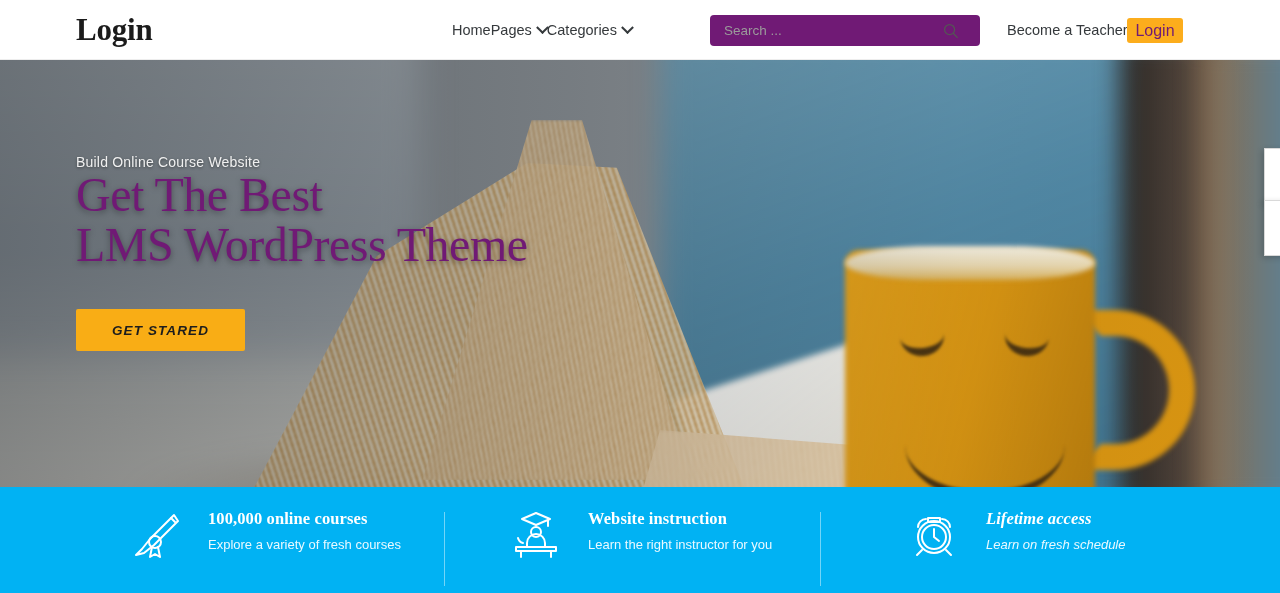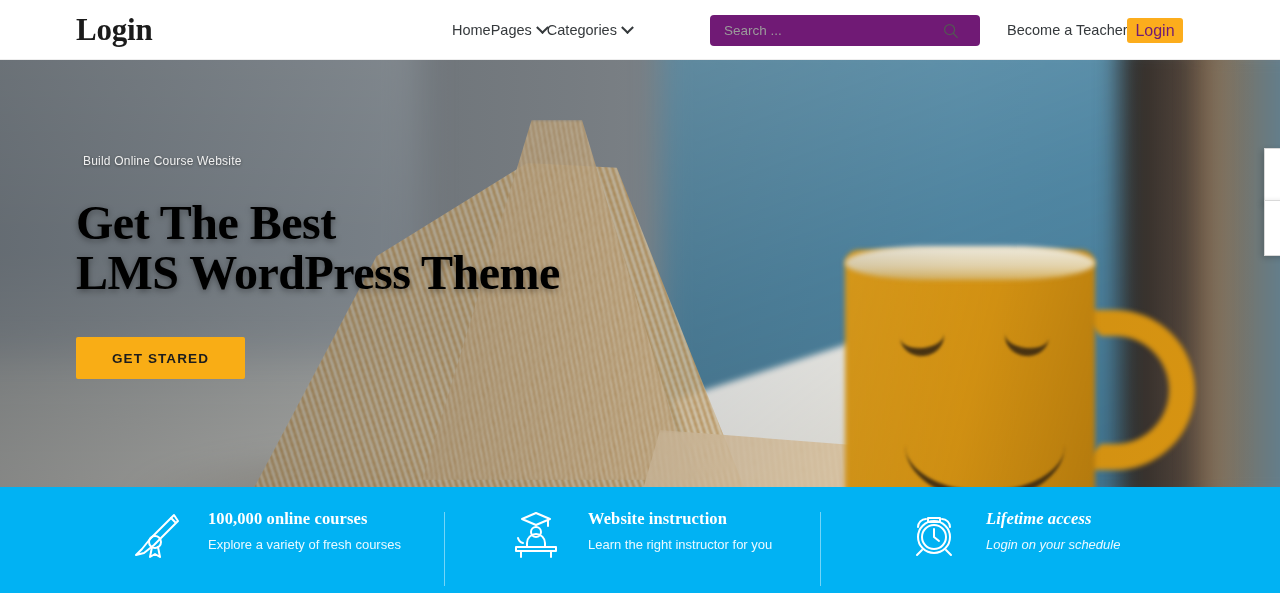--- a/index.html
+++ b/index.html
@@ -164,39 +164,38 @@
   .eye.r { left: 1005px; top: 256px; transform: rotate(6deg); }
   .smile { position: absolute; left: 905px; top: 330px; width: 160px; height: 110px;
            border-bottom: 9px solid #4a3310; border-radius: 0 0 52% 52%;
            filter: blur(1.6px); }
   
   .hero-overlay { position: absolute; inset: 0;
     background: linear-gradient(90deg, rgba(35,40,45,.45) 0%, rgba(35,40,45,.22) 45%, rgba(35,40,45,.05) 75%, rgba(35,40,45,0) 100%); }
 
   .hero-content { position: absolute; left: 76px; top: 94px; z-index: 5; }
   .hero-kicker {
-    font-size: 12px; color: #f0f0f0; letter-spacing: .2px;
+    font-size: 14px; color: #f0f0f0; letter-spacing: .2px;
     text-shadow: 0 1px 3px rgba(0,0,0,.45);
-    margin-left: 7px;
   }
   .hero-title {
-    margin-top: 30px;
     font-family: "Liberation Serif", serif;
-    font-weight: 700; font-size: 48px; line-height: 50px;
-    color: #000000; letter-spacing: -.5px;
+    font-weight: 400; font-size: 48px; line-height: 50px;
+    color: #701a75; letter-spacing: -.5px;
     text-shadow: 0 2px 6px rgba(0,0,0,.38);
   }
   .hero-title span { display: block; }
   .hero-cta {
     margin-top: 39px; width: 169px; height: 42px;
     background: #f9ad15; border: none; border-radius: 2px;
     color: #1d1d1d; font-size: 13.5px; font-weight: 700;
     letter-spacing: 1.1px;
     font-family: "Liberation Sans", sans-serif;
     cursor: pointer;
+    font-style: italic;
   }
 
   
   .side-panel {
     position: absolute; left: 1264px; width: 56px;
     background: #ffffff; border: 1px solid #d9d9d9;
     box-shadow: -2px 2px 6px rgba(0,0,0,.18);
     display: flex; flex-direction: column; align-items: center;
     justify-content: center; gap: 3px; z-index: 40; cursor: pointer;
   }
@@ -342,19 +341,19 @@
         <circle cx="26" cy="28" r="12"></circle>
         <path d="M26 20 v8 l5 4"></path>
         <path d="M18 10 a8 8 0 0 0 -8 8"></path>
         <path d="M34 10 a8 8 0 0 1 8 8"></path>
         <path d="M20 9 h12 v4 h-12 Z"></path>
         <path d="M14 41 l-5 5 M38 41 l5 5"></path>
       </svg>
     </span>
     <span class="feature-text">
       <div class="ft-title">Lifetime access</div>
-      <div class="ft-sub">Login on your schedule</div>
+      <div class="ft-sub">Learn on fresh schedule</div>
     </span>
   </div>
 </div>
 
 <div class="divider d1"></div>
 <div class="divider d2"></div>
 
 </body></html>

